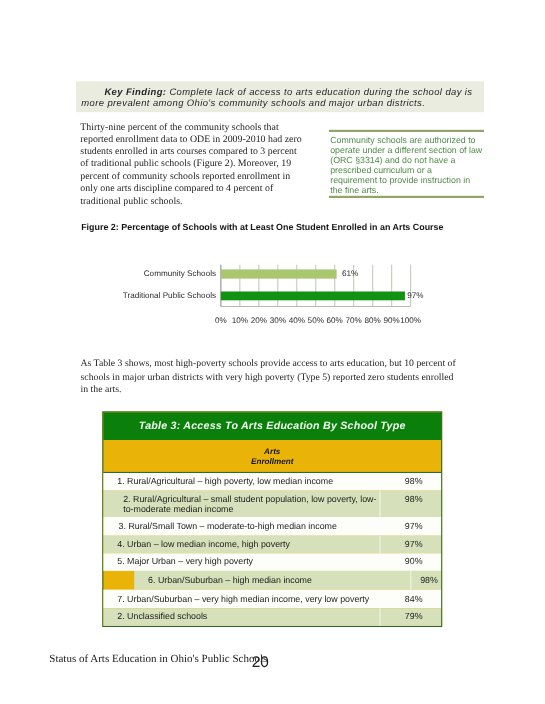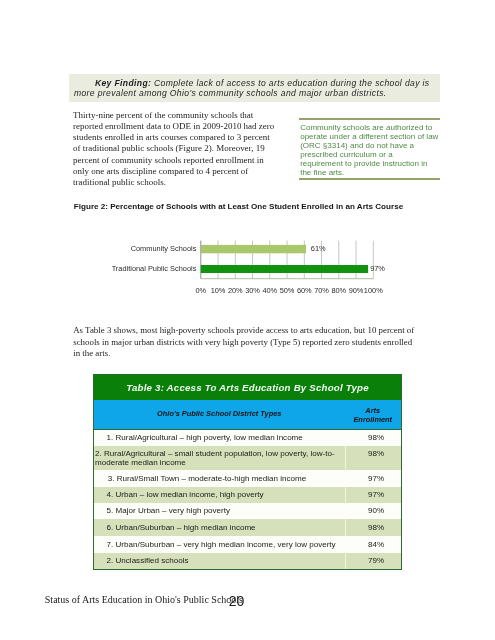--- a/index.html
+++ b/index.html
@@ -37,21 +37,21 @@
   .chart text{font-family:"Liberation Sans",sans-serif;}
 
   
   .para2{position:absolute;left:73.2px;top:325.2px;width:347px;
     font-size:8.9px;line-height:11.5px;color:#1d1d1d;}
   .para2 p{margin:0;}
 
   
   .tblwrap{position:absolute;left:93px;top:373.8px;width:309px;
     font-family:"Liberation Sans",sans-serif;
-    border:1px solid #2b6b2f;box-sizing:border-box;background:#0ea5e9;}
+    border:1px solid #2b6b2f;box-sizing:border-box;background:#eab308;}
   .t-title{height:25px;background:#0a800a;color:#f2fbf2;font-weight:bold;font-style:italic;
     font-size:9.7px;text-align:center;line-height:26.8px;letter-spacing:.2px;}
   .t-colhead{height:30px;border-bottom:1.2px solid #2e6b33;display:flex;box-sizing:border-box;}
   .t-colhead .c1{width:250.5px;box-sizing:border-box;position:relative;}
   .t-colhead .c2{flex:1;box-sizing:border-box;border-left:0px solid transparent;position:relative;}
   .t-colhead .c1 span{position:absolute;left:0;right:0;top:9.6px;text-align:center;
     font-weight:bold;font-style:italic;font-size:7.4px;color:#151515;}
   .t-colhead .c2 .l1{position:absolute;left:0;right:0;top:6.0px;text-align:center;
     font-weight:bold;font-style:italic;font-size:7.4px;color:#151515;}
   .t-colhead .c2 .l2{position:absolute;left:0;right:0;top:15.4px;text-align:center;
@@ -132,50 +132,47 @@
       </svg>
   </div>
 
   <div class="para2">
     <p>As Table 3 shows, most high-poverty schools provide access to arts education, but 10 percent of schools in major urban districts with very high poverty (Type 5) reported zero students enrolled in the arts.</p>
   </div>
 
   <div class="tblwrap">
     <div class="t-title">Table 3: Access To Arts Education By School Type</div>
     <div class="t-colhead">
-      <div class="c1">
-          <span>Ohio's Public School District Types</span>
-        </div>
       <div class="c2">
         <div class="l1">Arts</div>
         <div class="l2">Enrollment</div>
       </div>
     </div>
     <div id="tbody">
         <div class="t-row" style="height: 16px;">
           <div class="c1" style="padding-left: 12.6px;">1. Rural/Agricultural – high poverty, low median income</div>
           <div class="c2">98%</div>
         </div>
         <div class="t-row alt" style="height: 24.6px;">
-          <div class="c1" style="padding-left: 1px;">2. Rural/Agricultural – small student population, low poverty, low-to-moderate median income</div>
+          <div class="c1" style="padding-left: 18px;">2. Rural/Agricultural – small student population, low poverty, low-to-moderate median income</div>
           <div class="c2" style="justify-content: flex-start; padding-top: 2.8px;">98%</div>
         </div>
         <div class="t-row" style="height: 17px;">
           <div class="c1" style="padding-left: 13.8px;">3. Rural/Small Town – moderate-to-high median income</div>
           <div class="c2">97%</div>
         </div>
         <div class="t-row alt" style="height: 15.5px;">
           <div class="c1" style="padding-left: 12.6px;">4. Urban – low median income, high poverty</div>
           <div class="c2">97%</div>
         </div>
         <div class="t-row" style="height: 16.2px;">
           <div class="c1" style="padding-left: 12.6px;">5. Major Urban – very high poverty</div>
           <div class="c2">90%</div>
         </div>
-        <div class="t-row alt" style="height: 16.8px;">
+        <div class="t-row alt" style="height: 16.8px; margin-left: 28px;">
           <div class="c1" style="padding-left: 12.6px;">6. Urban/Suburban – high median income</div>
           <div class="c2">98%</div>
         </div>
         <div class="t-row" style="height: 16.9px;">
           <div class="c1" style="padding-left: 12.6px;">7. Urban/Suburban – very high median income, very low poverty</div>
           <div class="c2">84%</div>
         </div>
         <div class="t-row alt" style="height: 16.6px;">
           <div class="c1" style="padding-left: 12.6px;">2. Unclassified schools</div>
           <div class="c2">79%</div>

